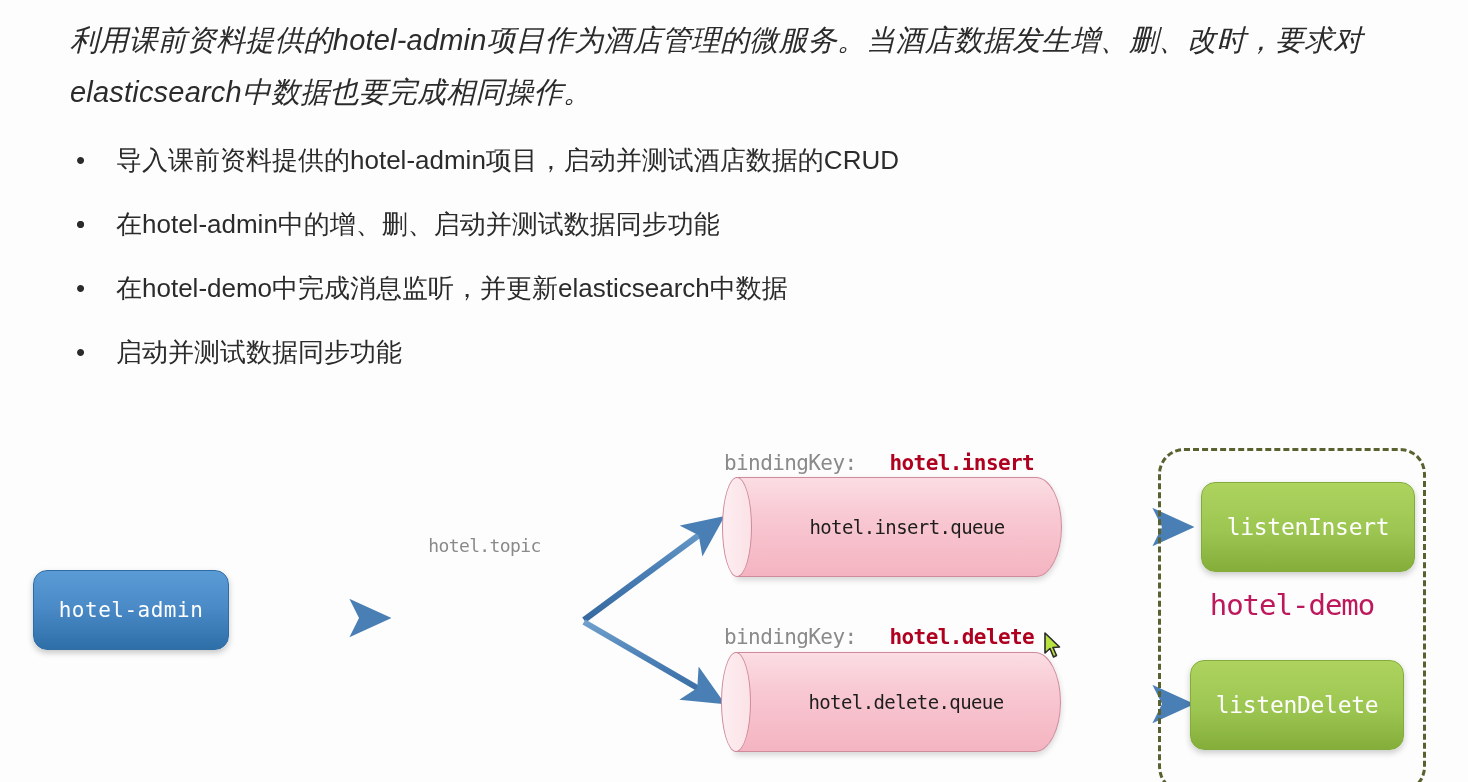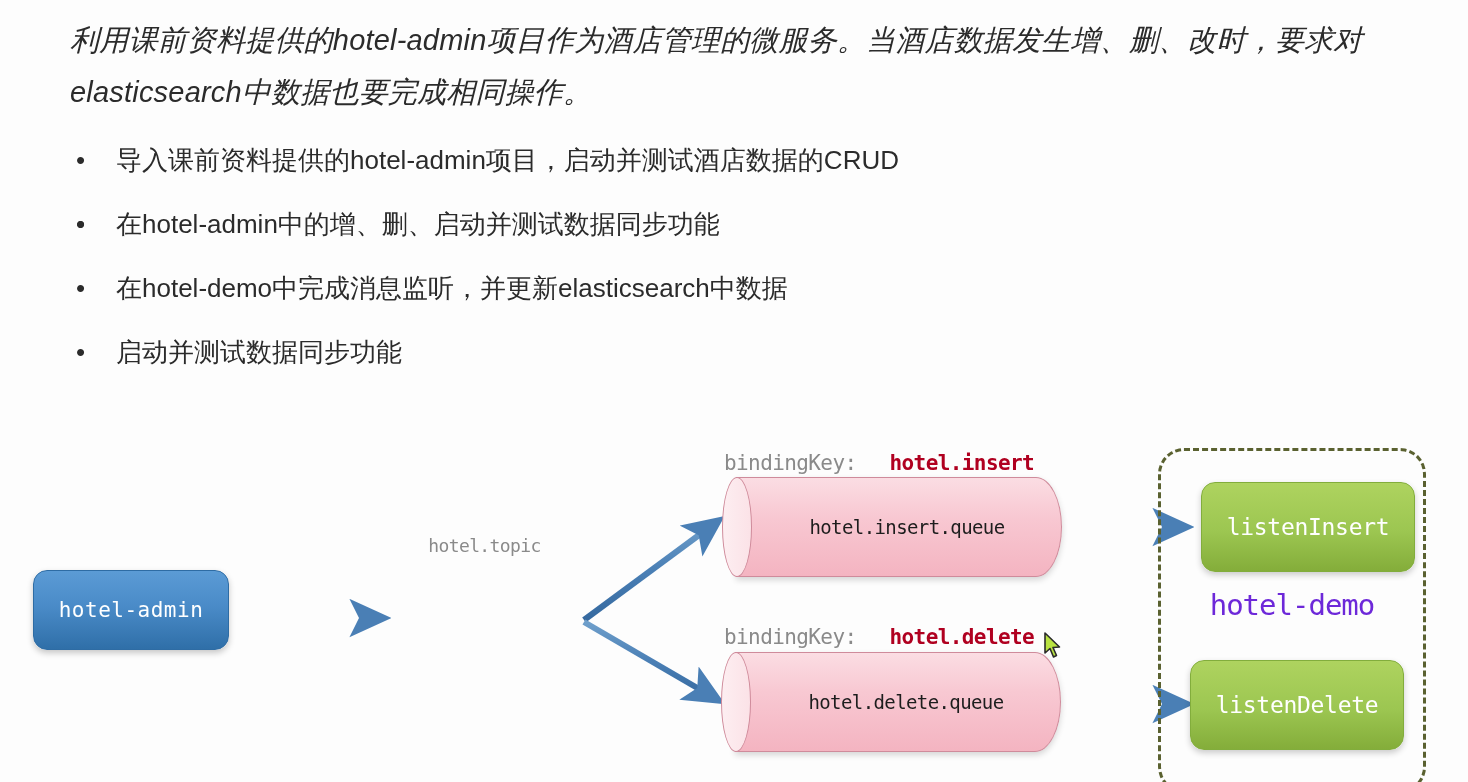--- a/index.html
+++ b/index.html
@@ -189,21 +189,21 @@
     border-radius: 26px;
     background: transparent;
   }
   .demo-caption {
     position: absolute;
     left: 1158px; top: 588px;
     width: 268px;
     text-align: center;
     font-family: "DejaVu Sans Mono", "Liberation Mono", monospace;
     font-size: 29px;
-    color: #6d28d9;
+    color: #be185d;
     letter-spacing: -1px;
   }
   .listener {
     position: absolute;
     width: 214px; height: 90px;
     border-radius: 14px;
     background: linear-gradient(180deg,#aed35f 0%, #9cc651 55%, #84ad3a 100%);
     border: 1px solid #82ad3c;
     box-shadow: 0 3px 6px rgba(0,0,0,0.2);
     display: flex; align-items: center; justify-content: center;

